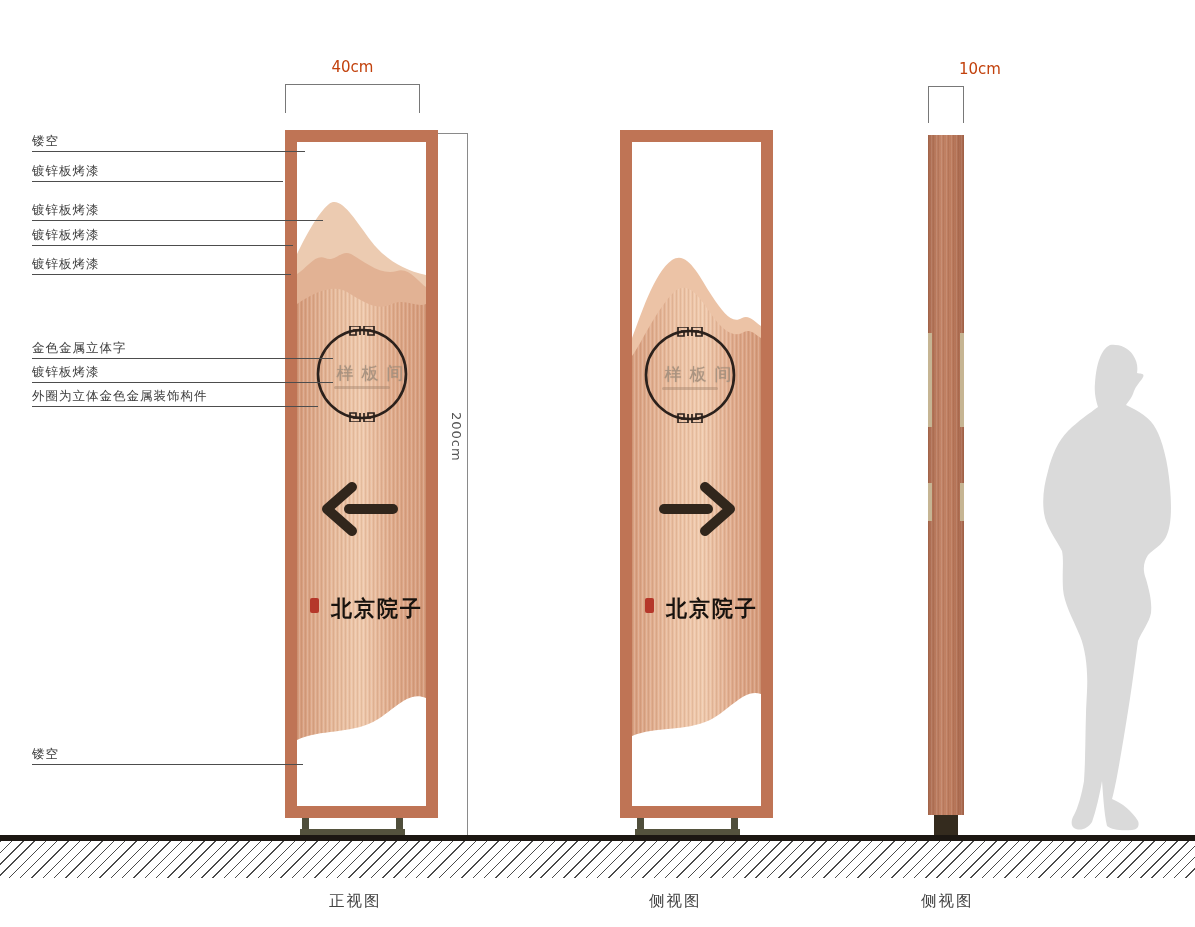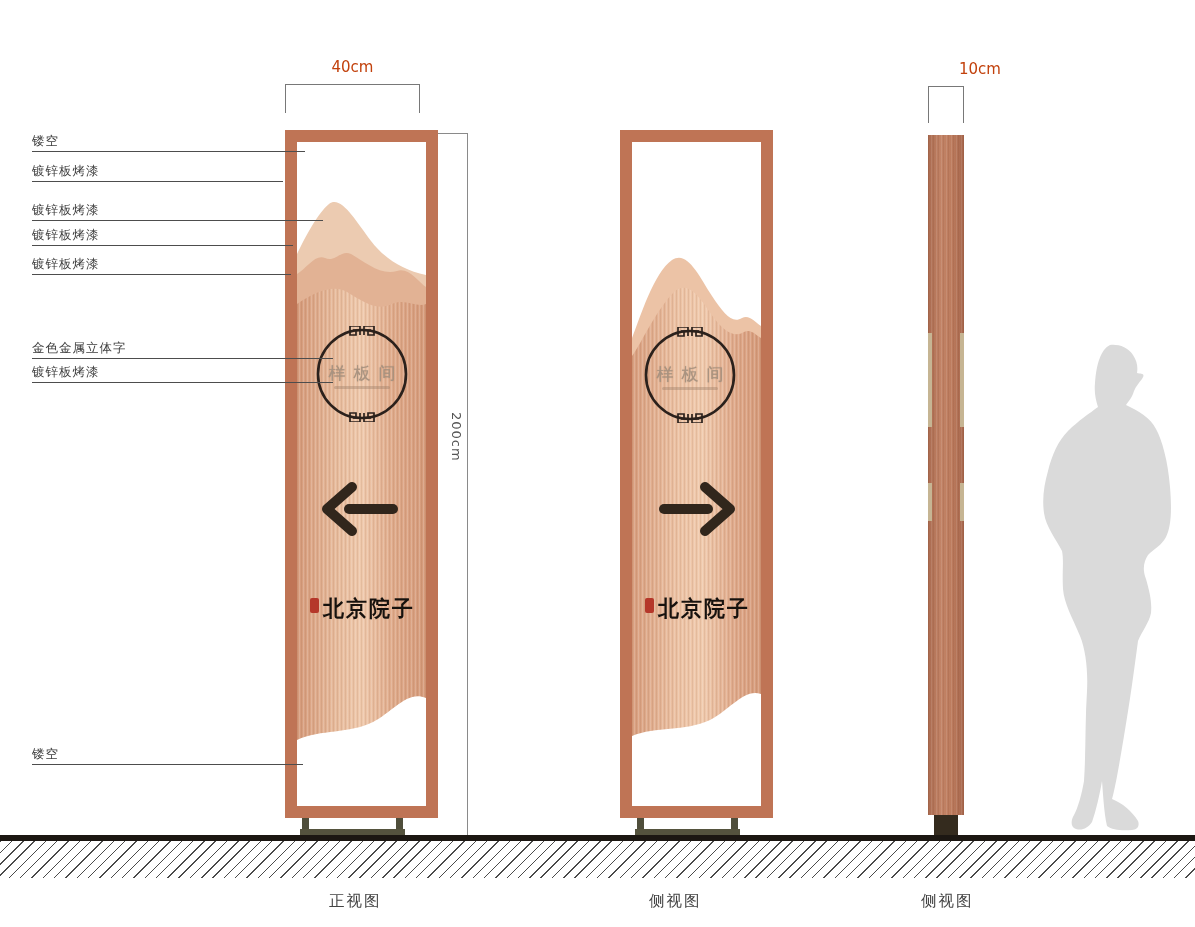--- a/index.html
+++ b/index.html
@@ -16,25 +16,25 @@
   .vline{position:absolute;width:1px;background:#8a8a8a;z-index:2;}
   .hline{position:absolute;height:1px;background:#8a8a8a;z-index:2;}
   .dimvert{position:absolute;font-size:13px;color:#555;writing-mode:vertical-rl;z-index:4;letter-spacing:1px;}
   
   .signframe{position:absolute;border:12px solid #bf7455;background:#ffffff;z-index:3;box-sizing:border-box;}
   .sign-inner{position:absolute;left:0;top:0;width:100%;height:100%;overflow:hidden;}
   
   .emblem{position:absolute;width:96px;height:96px;z-index:4;}
   .emblem-text{position:absolute;width:100%;text-align:center;top:36px;left:4px;
        font-size:17px;letter-spacing:8px;color:rgba(168,148,130,0.95);
-       text-shadow:0 0 1px rgba(120,95,75,.5);z-index:5;}
+       text-shadow:0 0 1px rgba(120,95,75,.5);z-index:5;padding-left:8px;}
   .emblem-en{position:absolute;left:20px;top:60px;width:56px;height:3px;
        background:rgba(150,120,100,0.38);filter:blur(.7px);border-radius:2px;z-index:5;}
   
-  .logo{position:absolute;display:flex;align-items:flex-start;gap:4px;z-index:4;justify-content:flex-end;}
+  .logo{position:absolute;display:flex;align-items:flex-start;gap:12px;z-index:4;justify-content:flex-end;}
   .seal{width:9px;height:15px;background:#b5372a;border-radius:2px;margin-top:3px;}
   .logo-text{font-family:"DejaVu Serif","Liberation Serif",serif;font-weight:700;
        font-size:21px;color:#17120e;letter-spacing:2px;transform:scaleY(1.05);}
   
   .foot{position:absolute;width:7px;height:16px;background:#4f4e3b;z-index:2;}
   .footbar{position:absolute;height:8px;background:#55533e;z-index:2;}
   
   .sideprofile{position:absolute;z-index:3;
      background:
        repeating-linear-gradient(90deg, rgba(90,40,20,0.10) 0 1px, rgba(0,0,0,0) 1px 3px, rgba(255,255,255,0.10) 3px 4px, rgba(0,0,0,0) 4px 5px),
@@ -53,20 +53,21 @@
 
 <div id="canvas">
 
   <div class="ann" style="top:134px;width:273px"><span>镂空</span></div>
   <div class="ann" style="top:164px;width:251px"><span>镀锌板烤漆</span></div>
   <div class="ann" style="top:203px;width:291px"><span>镀锌板烤漆</span></div>
   <div class="ann" style="top:228px;width:261px"><span>镀锌板烤漆</span></div>
   <div class="ann" style="top:257px;width:259px"><span>镀锌板烤漆</span></div>
   <div class="ann" style="top:341px;width:301px"><span>金色金属立体字</span></div>
   <div class="ann" style="top:365px;width:301px"><span>镀锌板烤漆</span></div>
+  <div class="ann" style="top:389px;width:286px"><span>外圈为立体金色金属装饰构件</span></div>
   <div class="ann" style="top:747px;width:271px"><span>镂空</span></div>
 
   <div class="dimlabel" style="left:285px;top:58px;width:135px">40cm</div>
   <div class="dimbracket" style="left:285px;top:84px;width:133px;height:28px"></div>
 
   <div class="dimlabel" style="left:952px;top:60px;width:56px">10cm</div>
   <div class="dimbracket" style="left:928px;top:86px;width:34px;height:36px"></div>
 
   <div class="hline" style="left:438px;top:133px;width:29px"></div>
   <div class="vline" style="left:467px;top:133px;height:703px"></div>

